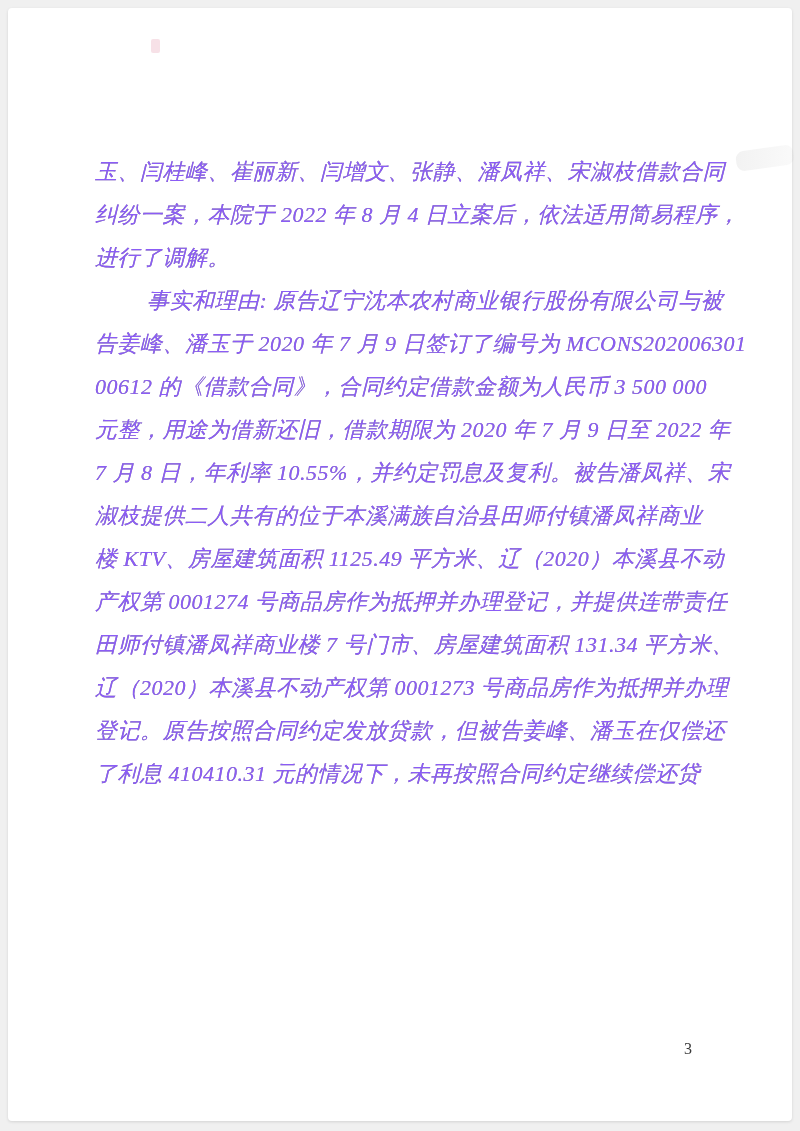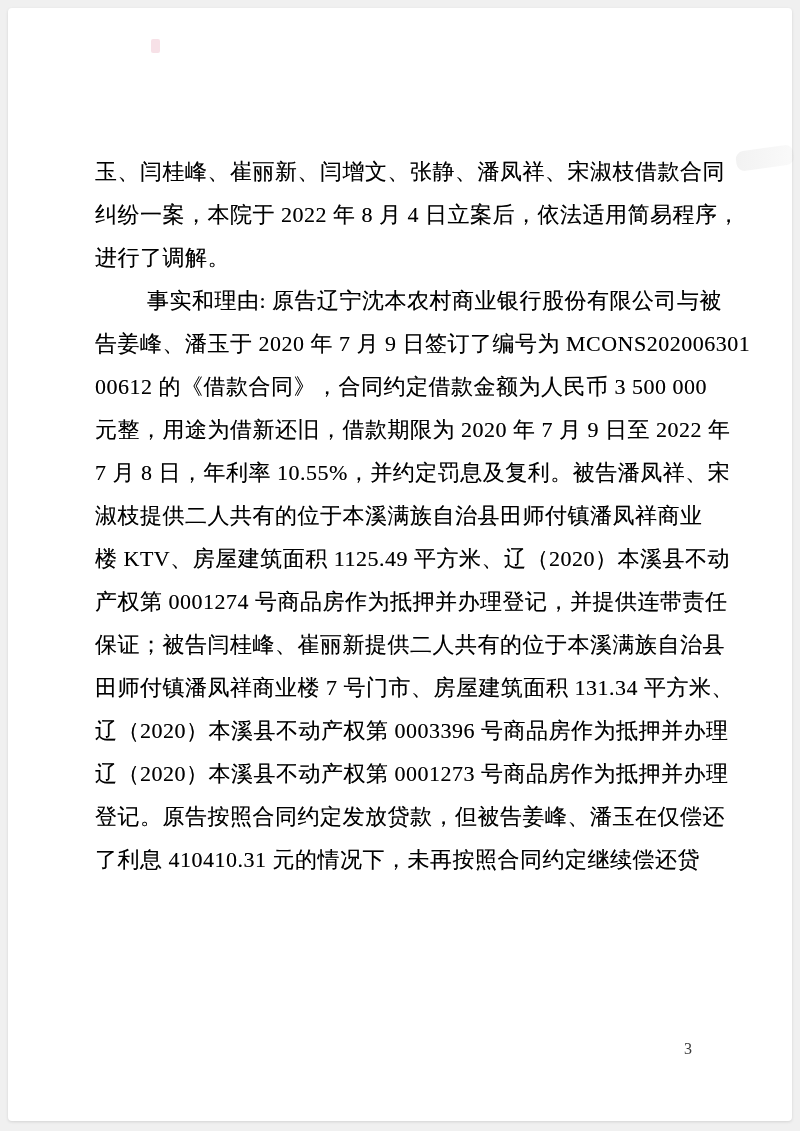--- a/index.html
+++ b/index.html
@@ -30,26 +30,27 @@
   .content {
     position: absolute;
     left: 87px;
     top: 142px;
     width: 604px;
   }
   .line {
     height: 43px;
     line-height: 43px;
     font-size: 22px;
-    color: #000000;
+    color: #8b5cf6;
     text-align: justify;
     text-align-last: justify;
     white-space: nowrap;
     letter-spacing: 0.5px;
     text-shadow: 0 0 0.6px rgba(40,40,40,0.55);
+    font-style: italic;
   }
   .line.para-end {
     text-align-last: left;
   }
   .line.indent {
     text-indent: 52px;
   }
   .page-number {
     position: absolute;
     left: 676px;
@@ -92,23 +93,21 @@
       <div class="line">纠纷一案，本院于 2022 年 8 月 4 日立案后，依法适用简易程序，</div>
       <div class="line para-end">进行了调解。</div>
       <div class="line indent">事实和理由: 原告辽宁沈本农村商业银行股份有限公司与被</div>
       <div class="line">告姜峰、潘玉于 2020 年 7 月 9 日签订了编号为 MCONS202006301</div>
       <div class="line">00612 的《借款合同》，合同约定借款金额为人民币 3 500 000</div>
       <div class="line">元整，用途为借新还旧，借款期限为 2020 年 7 月 9 日至 2022 年</div>
       <div class="line">7 月 8 日，年利率 10.55%，并约定罚息及复利。被告潘凤祥、宋</div>
       <div class="line">淑枝提供二人共有的位于本溪满族自治县田师付镇潘凤祥商业</div>
       <div class="line">楼 KTV、房屋建筑面积 1125.49 平方米、辽（2020）本溪县不动</div>
       <div class="line">产权第 0001274 号商品房作为抵押并办理登记，并提供连带责任</div>
-      <div class="line">保证；被告闫桂峰、崔丽新提供二人共有的位于本溪满族自治县</div>
       <div class="line">田师付镇潘凤祥商业楼 7 号门市、房屋建筑面积 131.34 平方米、</div>
-      <div class="line">辽（2020）本溪县不动产权第 0003396 号商品房作为抵押并办理</div>
       <div class="line">辽（2020）本溪县不动产权第 0001273 号商品房作为抵押并办理</div>
       <div class="line">登记。原告按照合同约定发放贷款，但被告姜峰、潘玉在仅偿还</div>
       <div class="line">了利息 410410.31 元的情况下，未再按照合同约定继续偿还贷</div>
     </div>
 
     <div class="page-number">3</div>
 
   </div>
 </div>
 

